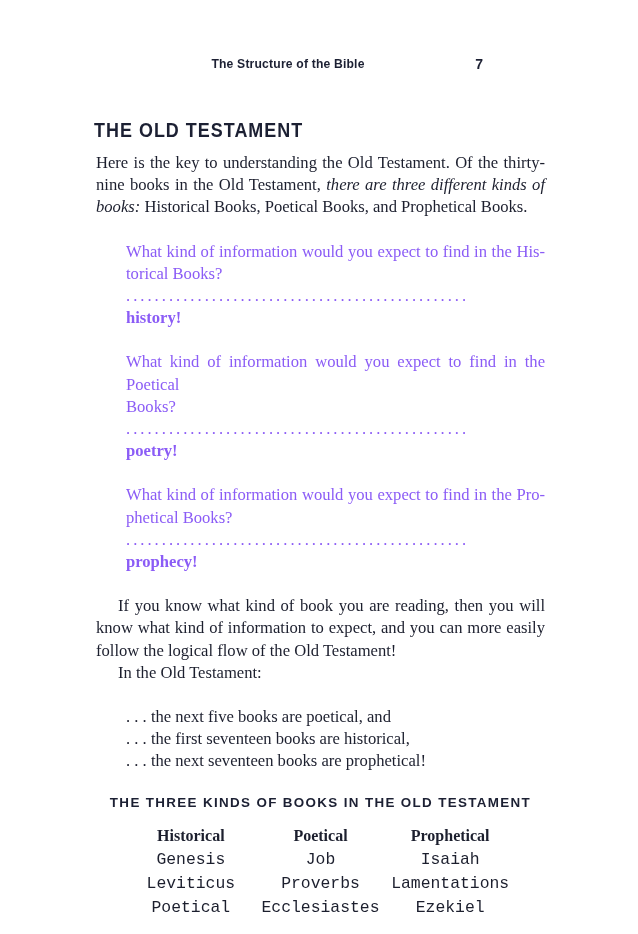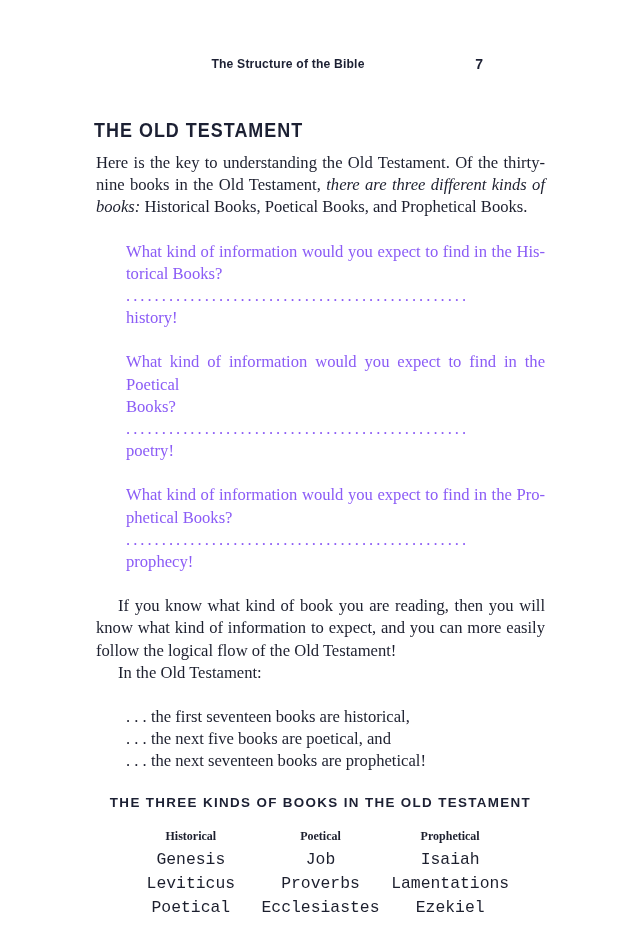--- a/index.html
+++ b/index.html
@@ -125,21 +125,21 @@
     flex: 1 1 auto;
     overflow: hidden;
     white-space: nowrap;
     letter-spacing: 3.0px;
     font-size: 16.6px;
     line-height: 22.2px;
     margin-right: -3.0px;
   }
   .leader-a {
     flex: 0 0 auto;
-    font-weight: normal;
+    font-weight: bold;
     white-space: pre;
   }
 
   
   .ellipsis-list {
     margin: 0;
     padding: 0;
     list-style: none;
     padding-left: 30px;
   }
@@ -162,21 +162,21 @@
   }
 
   
   .books-table {
     width: 100%;
     border-collapse: collapse;
     table-layout: fixed;
   }
   .books-table th {
     font-weight: bold;
-    font-size: 12px;
+    font-size: 16px;
     line-height: 24px;
     text-align: center;
     padding: 0;
     color: #1c1f2e;
     font-family: Liberation Serif, serif;
   }
   .books-table td {
     font-weight: normal;
     font-size: 16.4px;
     line-height: 24px;
@@ -242,22 +242,22 @@
 
     <div class="spacer-22"></div>
 
     <p class="body-para indented-first last-line-left">If you know what kind of book you are reading, then you will know what kind of information to expect, and you can more easily follow the logical flow of the Old Testament!</p>
 
     <p class="body-para indented-first last-line-left">In the Old Testament:</p>
 
     <div class="spacer-22"></div>
 
     <ul class="ellipsis-list">
+      <li>. . . the next five books are poetical, and</li>
       <li>. . . the first seventeen books are historical,</li>
-      <li>. . . the next five books are poetical, and</li>
       <li>. . . the next seventeen books are prophetical!</li>
     </ul>
 
     <div class="spacer-22"></div>
 
     <div class="table-heading">THE THREE KINDS OF BOOKS IN THE OLD TESTAMENT</div>
 
     <div class="spacer-14"></div>
 
     <table class="books-table">

